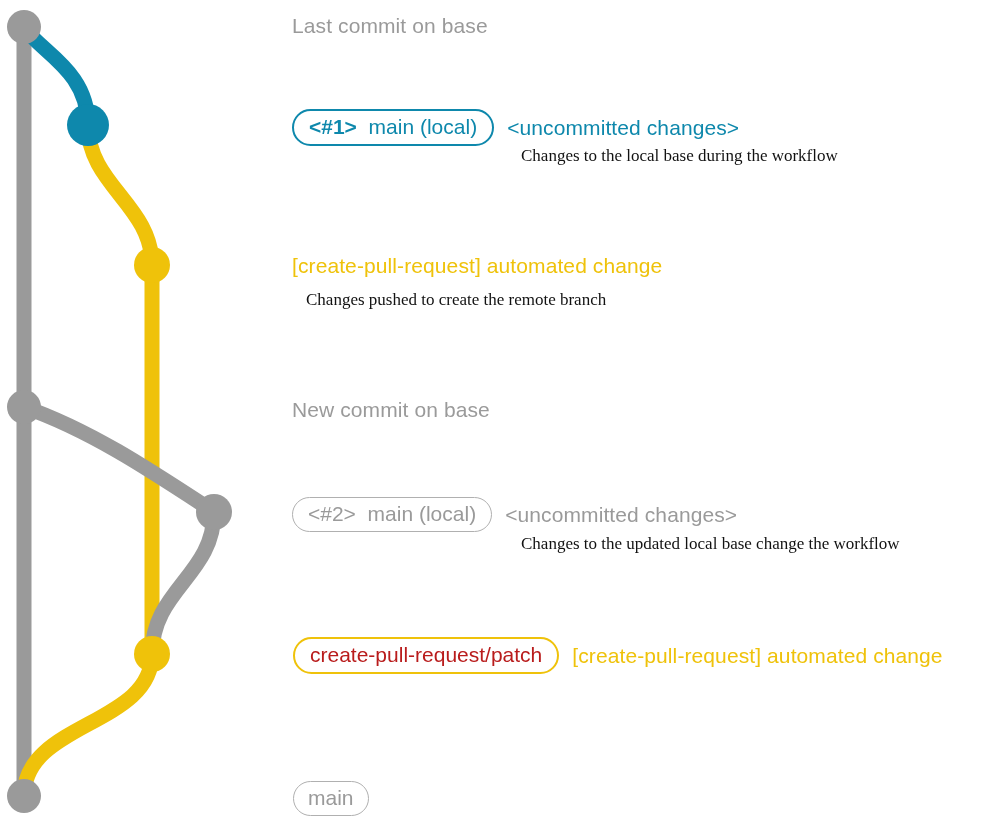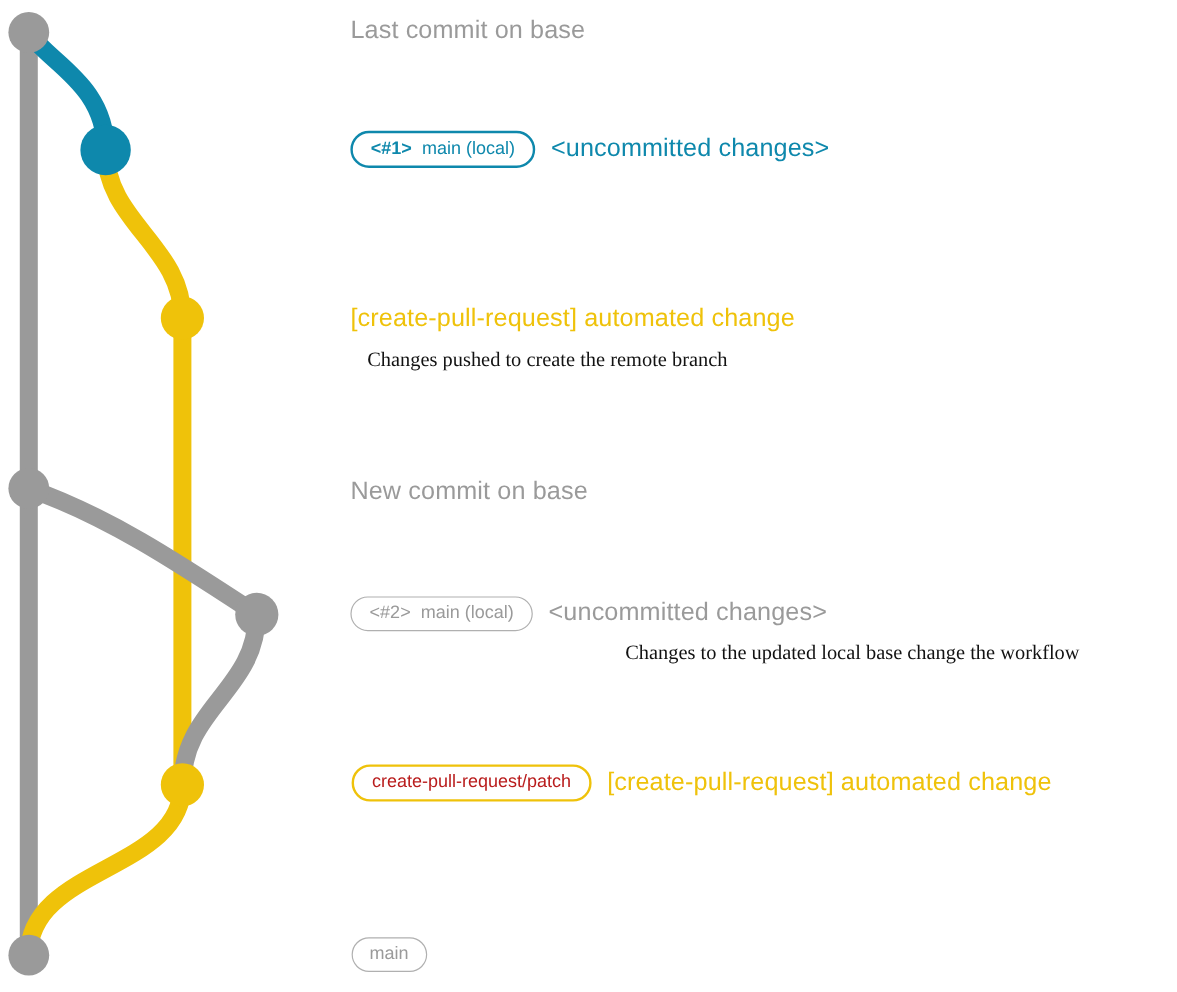--- a/index.html
+++ b/index.html
@@ -49,21 +49,21 @@
     color: #9a9a9a;
     letter-spacing: 0.1px;
   }
 
   
   .badge {
     display: inline-block;
     border-radius: 999px;
     padding: 5px 15px 6px 15px;
     font-family: "Liberation Sans", sans-serif;
-    font-size: 15px;
+    font-size: 21px;
     line-height: 1.05;
     background: #ffffff;
     box-sizing: border-box;
   }
   .badge .badge-id {
     font-weight: 700;
   }
   .badge .badge-rest {
     font-weight: 400;
   }
@@ -154,20 +154,21 @@
     <span class="subject-lead plain-title">Last commit on base</span>
   </div>
 
   <div class="row" style="left:256px; top:109px;">
     <span class="badge teal">
       <span class="badge-id" style="margin-right: 0.28em;">&lt;#1&gt;</span>
       <span class="badge-rest">main (local)</span>
     </span>
     <span class="subject teal">&lt;uncommitted changes&gt;</span>
   </div>
+  <div class="caption" style="left:485px; top:146px;">Changes to the local base during the workflow</div>
 
   <div class="row" style="left:256px; top:254px;">
     <span class="subject-lead yellow">[create-pull-request] automated change</span>
   </div>
   <div class="caption" style="left:270px; top:290px;">Changes pushed to create the remote branch</div>
 
   <div class="row" style="left:256px; top:398px;">
     <span class="subject-lead plain-title">New commit on base</span>
   </div>
 

